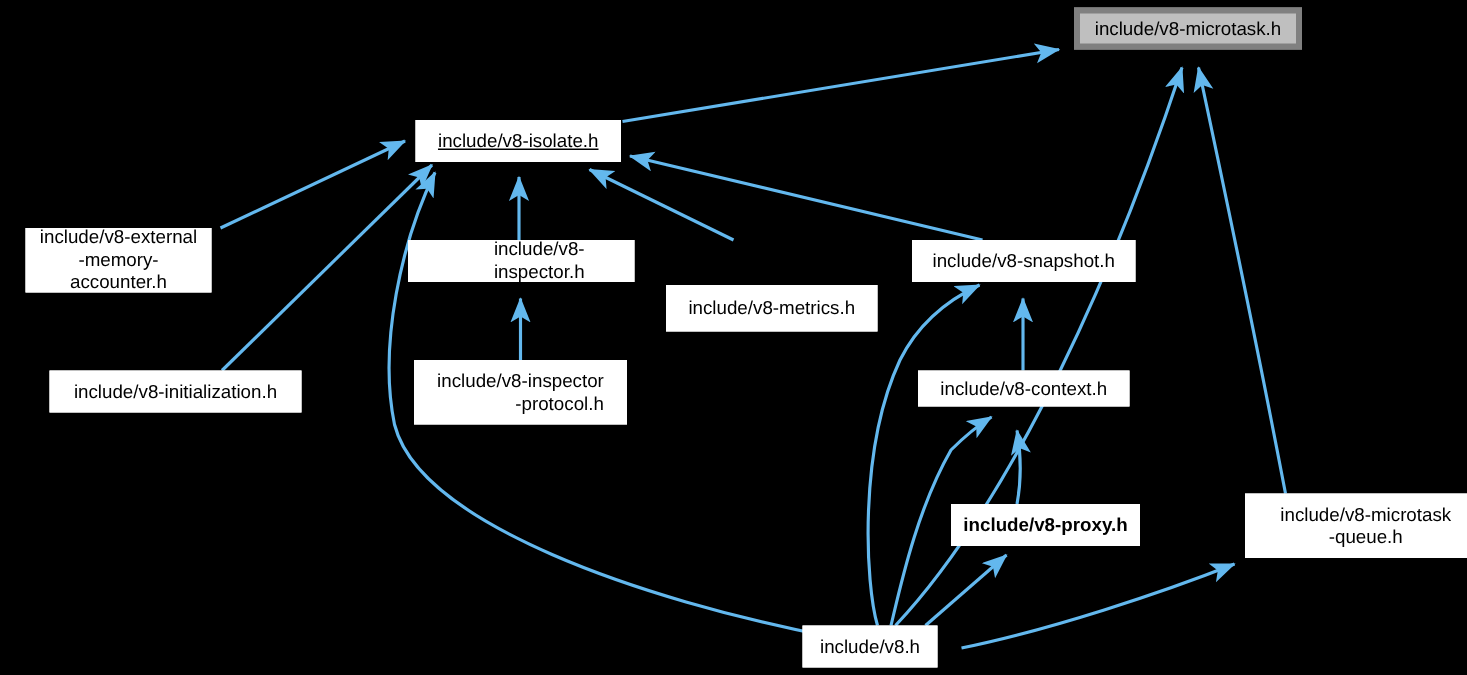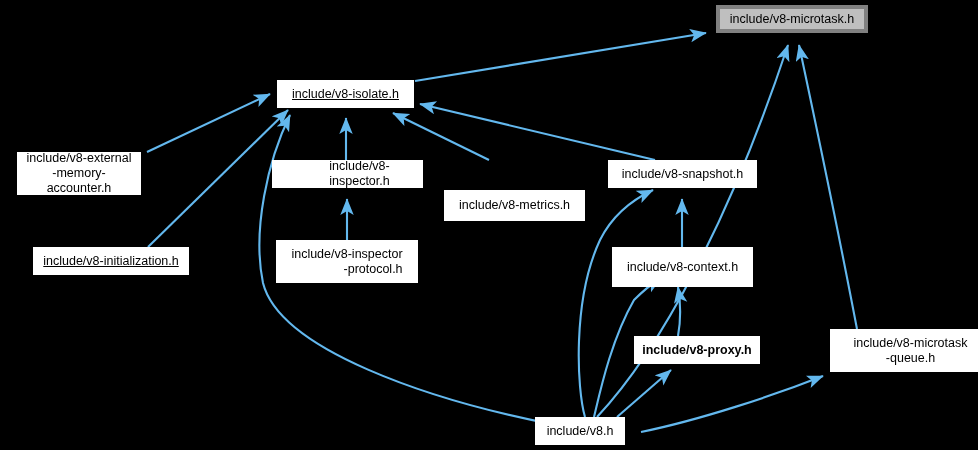--- a/index.html
+++ b/index.html
@@ -41,22 +41,22 @@
       </g>
   </svg>
   <div id="node-layer">
       <div class="node current" style="left: 716px; top: 5px; width: 152px; height: 28px;">include/v8-microtask.h</div>
       <div class="node" style="left: 277px; top: 80px; width: 137px; height: 28px; text-decoration: underline;">include/v8-isolate.h</div>
       <div class="node" style="left: 17px; top: 152px; width: 124px; height: 43px;">include/v8-external
 -memory-accounter.h</div>
       <div class="node" style="left: 272px; top: 160px; width: 151px; height: 28px; padding-left: 24px;">include/v8-inspector.h</div>
       <div class="node" style="left: 444px; top: 160px; width: 141px; height: 31px; margin-top: 30px;">include/v8-metrics.h</div>
       <div class="node" style="left: 608px; top: 160px; width: 149px; height: 28px;">include/v8-snapshot.h</div>
-      <div class="node" style="left: 33px; top: 247px; width: 156px; height: 28px; text-decoration: underline;">include/v8-initialization.h</div>
+      <div class="node" style="left: 33px; top: 247px; width: 168px; height: 28px;">include/v8-initialization.h</div>
       <div class="node" style="left: 276px; top: 240px; width: 142px; height: 43px; text-align: right;">include/v8-inspector
 -protocol.h</div>
-      <div class="node" style="left: 612px; top: 247px; width: 141px; height: 40px;">include/v8-context.h</div>
+      <div class="node" style="left: 612px; top: 247px; width: 141px; height: 24px;">include/v8-context.h</div>
       <div class="node" style="left: 634px; top: 336px; width: 126px; height: 28px; font-weight: bold;">include/v8-proxy.h</div>
       <div class="node" style="left: 830px; top: 329px; width: 161px; height: 43px;">include/v8-microtask
 -queue.h</div>
       <div class="node" style="left: 535px; top: 417px; width: 90px; height: 28px;">include/v8.h</div>
     </div>
 </div>
 
 </body></html>

